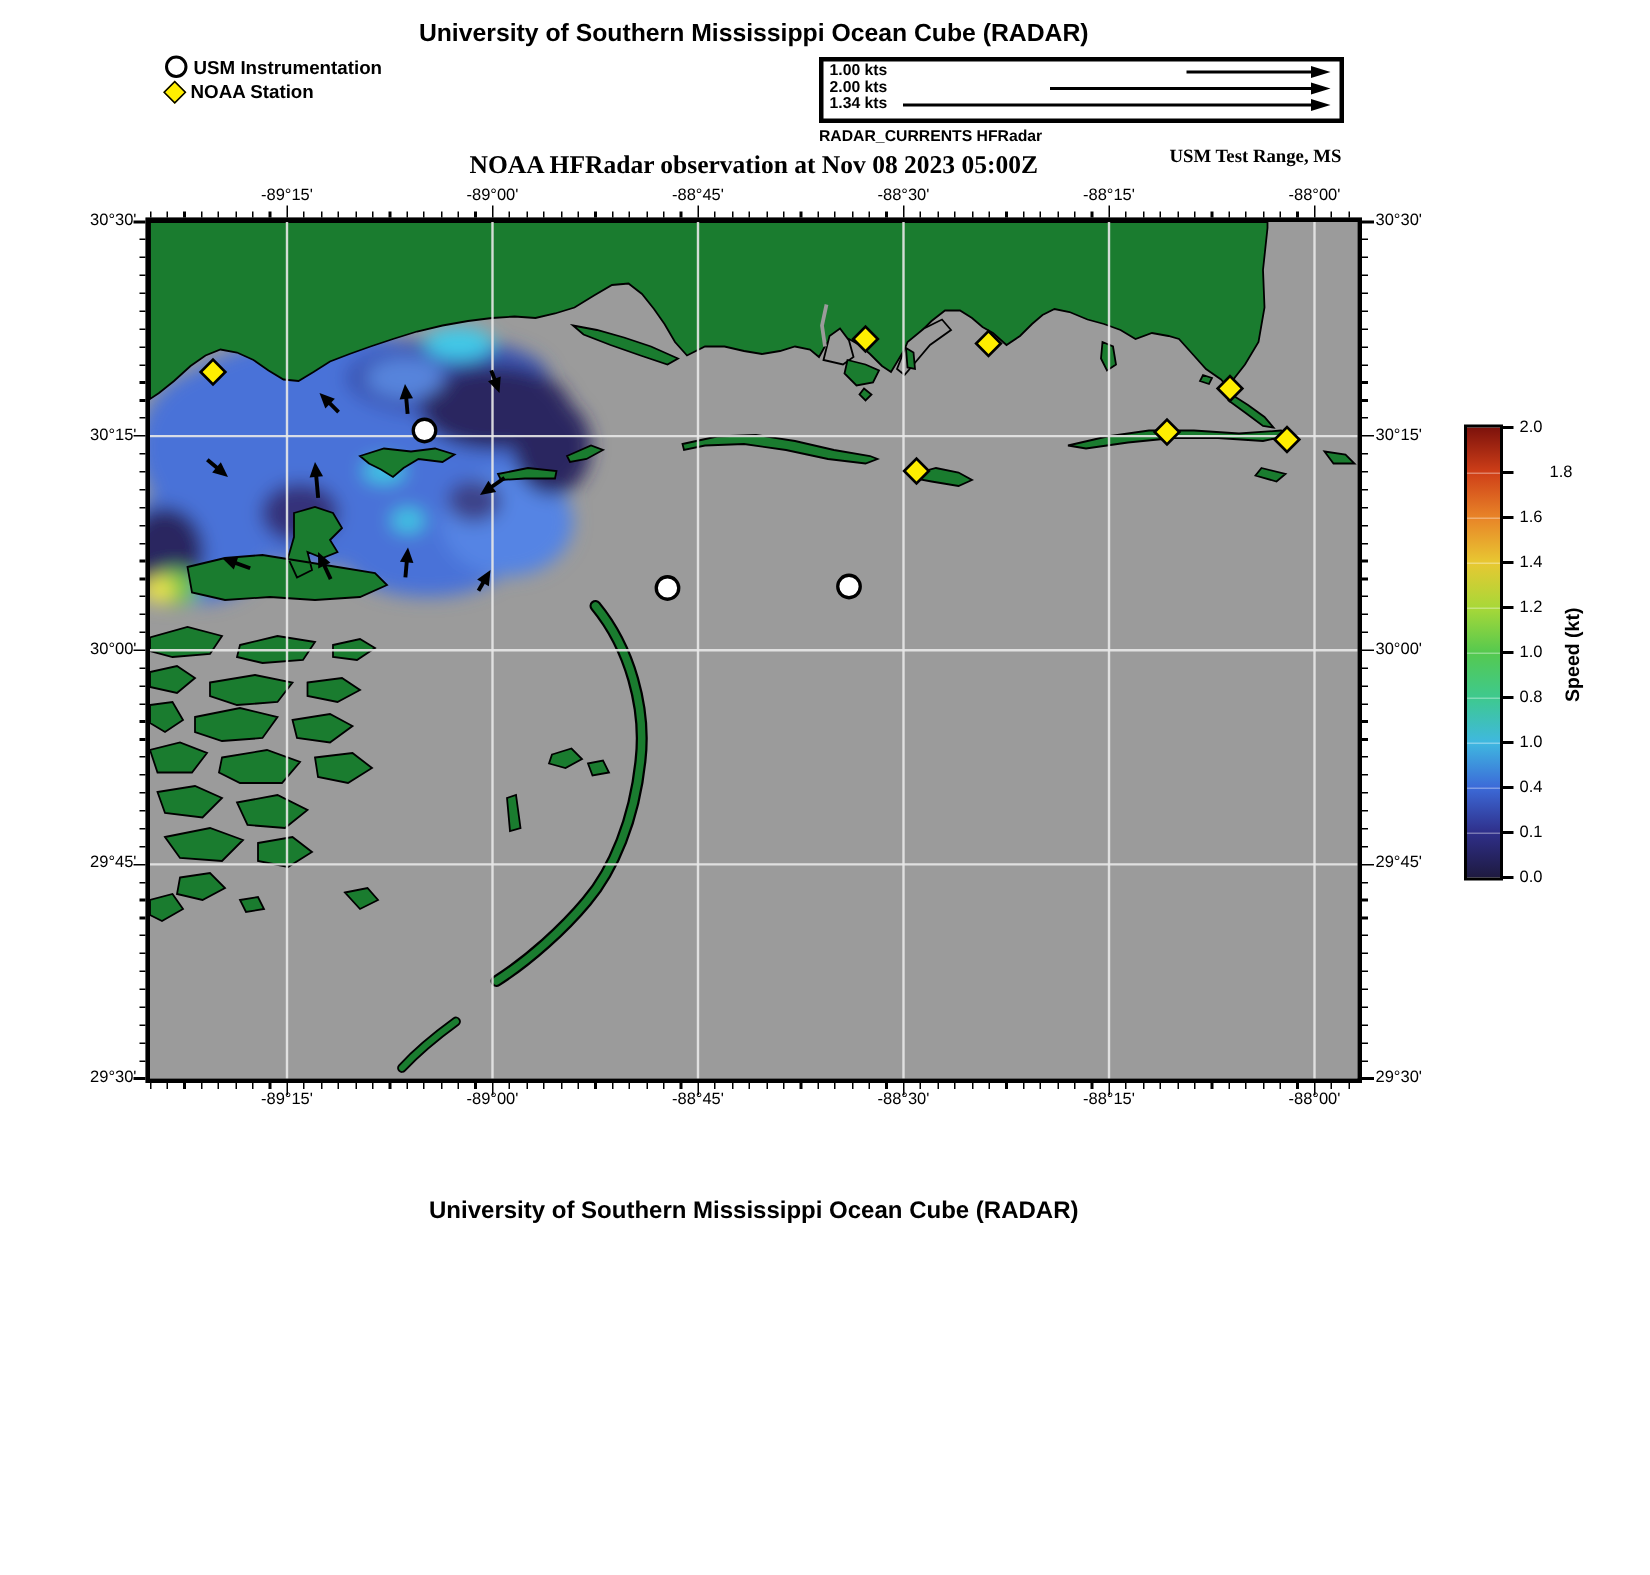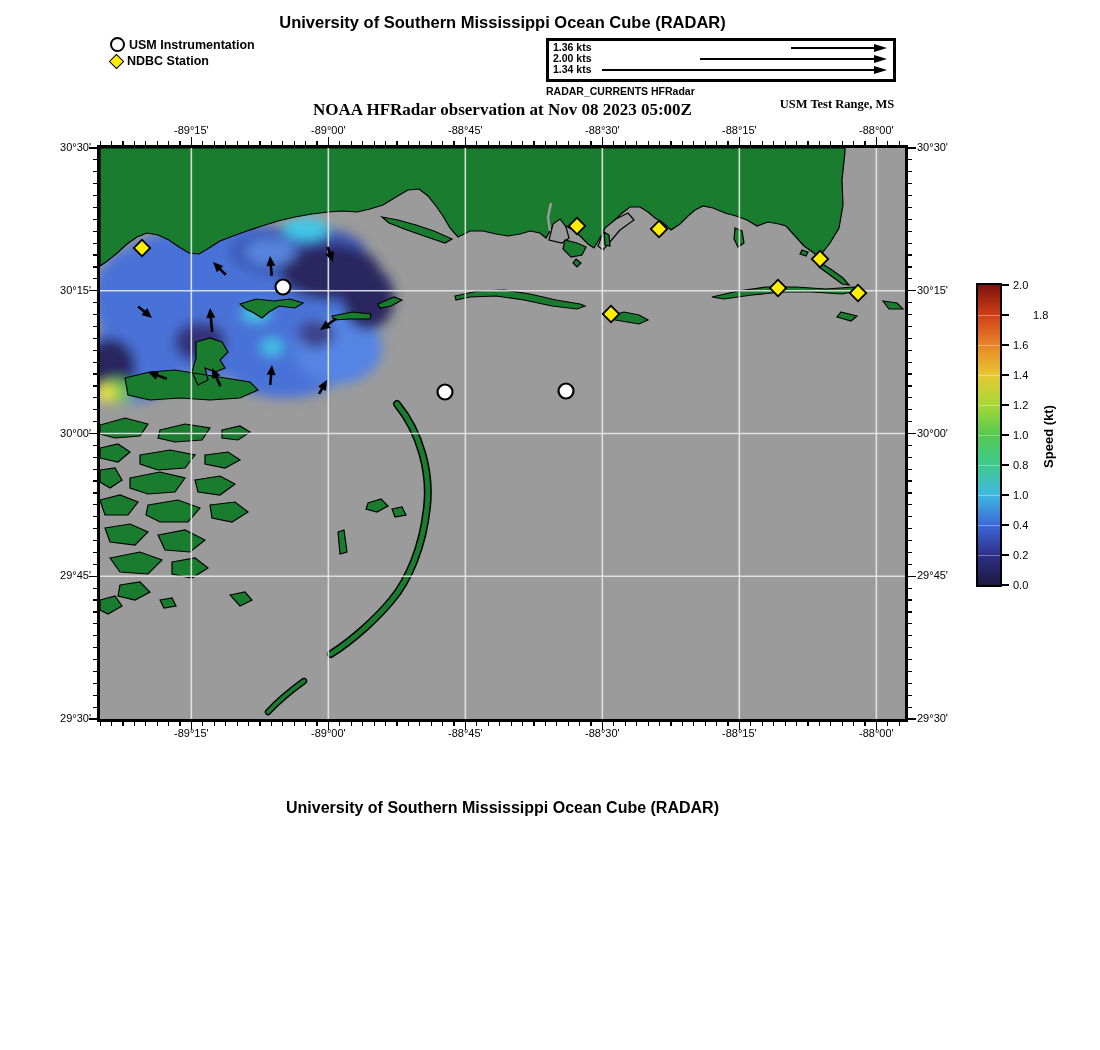--- a/index.html
+++ b/index.html
@@ -27,26 +27,26 @@
 
 <div class="abs ttl" id="top-title">University of Southern Mississippi Ocean Cube (RADAR)</div>
 
 <div class="abs" id="legend">
   <div class="legend-row">
     <span class="lg-circle"></span>
     <span>USM Instrumentation</span>
   </div>
   <div class="legend-row">
     <span class="lg-diamond"></span>
-    <span>NDBC Station</span>
+    <span>NOAA Station</span>
   </div>
 </div>
 
 <div class="abs" id="vector-box">
-    <div style="position: absolute; left: 4px; top: 1px; font-weight: bold; font-size: 10.5px; line-height: 11px;">1.36 kts</div>
+    <div style="position: absolute; left: 4px; top: 1px; font-weight: bold; font-size: 10.5px; line-height: 11px;">1.00 kts</div>
     <div style="position: absolute; left: 242px; top: 6.2px; width: 85px; height: 1.6px; background: rgb(0, 0, 0);"></div>
     <div style="position: absolute; left: 325px; top: 2.5px; width: 0px; height: 0px; border-left: 13px solid rgb(0, 0, 0); border-top: 4.5px solid transparent; border-bottom: 4.5px solid transparent;"></div>
     <div style="position: absolute; left: 4px; top: 12px; font-weight: bold; font-size: 10.5px; line-height: 11px;">2.00 kts</div>
     <div style="position: absolute; left: 151px; top: 17.2px; width: 176px; height: 1.6px; background: rgb(0, 0, 0);"></div>
     <div style="position: absolute; left: 325px; top: 13.5px; width: 0px; height: 0px; border-left: 13px solid rgb(0, 0, 0); border-top: 4.5px solid transparent; border-bottom: 4.5px solid transparent;"></div>
     <div style="position: absolute; left: 4px; top: 23px; font-weight: bold; font-size: 10.5px; line-height: 11px;">1.34 kts</div>
     <div style="position: absolute; left: 53px; top: 28.2px; width: 274px; height: 1.6px; background: rgb(0, 0, 0);"></div>
     <div style="position: absolute; left: 325px; top: 24.5px; width: 0px; height: 0px; border-left: 13px solid rgb(0, 0, 0); border-top: 4.5px solid transparent; border-bottom: 4.5px solid transparent;"></div>
   </div>
 <div class="abs" id="vector-caption">RADAR_CURRENTS HFRadar</div>
@@ -453,19 +453,19 @@
     <div style="position: absolute; left: 1013px; top: 398.5px; width: 40px; font-size: 11px;">1.2</div>
     <div style="position: absolute; left: 1000px; top: 434.2px; width: 9px; height: 1.6px; background: rgb(0, 0, 0);"></div>
     <div style="position: absolute; left: 1013px; top: 428.5px; width: 40px; font-size: 11px;">1.0</div>
     <div style="position: absolute; left: 1000px; top: 464.2px; width: 9px; height: 1.6px; background: rgb(0, 0, 0);"></div>
     <div style="position: absolute; left: 1013px; top: 458.5px; width: 40px; font-size: 11px;">0.8</div>
     <div style="position: absolute; left: 1000px; top: 494.2px; width: 9px; height: 1.6px; background: rgb(0, 0, 0);"></div>
     <div style="position: absolute; left: 1013px; top: 488.5px; width: 40px; font-size: 11px;">1.0</div>
     <div style="position: absolute; left: 1000px; top: 524.2px; width: 9px; height: 1.6px; background: rgb(0, 0, 0);"></div>
     <div style="position: absolute; left: 1013px; top: 518.5px; width: 40px; font-size: 11px;">0.4</div>
     <div style="position: absolute; left: 1000px; top: 554.2px; width: 9px; height: 1.6px; background: rgb(0, 0, 0);"></div>
-    <div style="position: absolute; left: 1013px; top: 548.5px; width: 40px; font-size: 11px;">0.2</div>
+    <div style="position: absolute; left: 1013px; top: 548.5px; width: 40px; font-size: 11px;">0.1</div>
     <div style="position: absolute; left: 1000px; top: 584.2px; width: 9px; height: 1.6px; background: rgb(0, 0, 0);"></div>
     <div style="position: absolute; left: 1013px; top: 578.5px; width: 40px; font-size: 11px;">0.0</div>
   </div>
 <div class="abs ttl" id="cb-label">Speed (kt)</div>
 
 <div class="abs ttl" id="bottom-title">University of Southern Mississippi Ocean Cube (RADAR)</div>
 
 </body></html>

